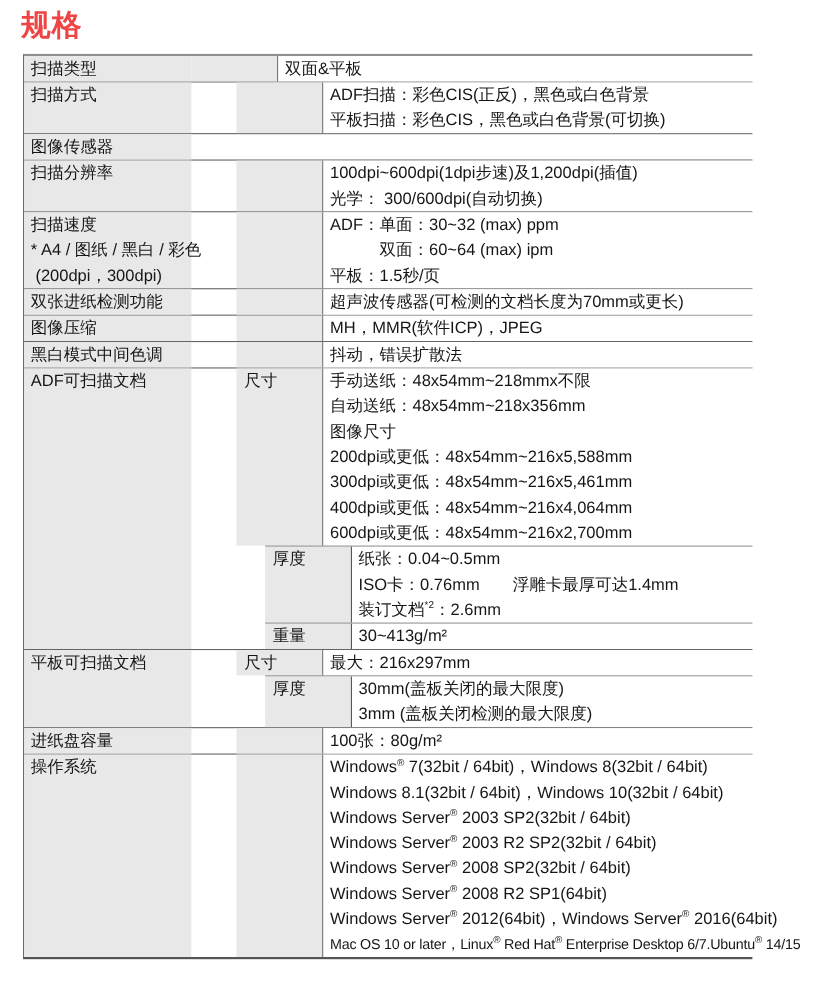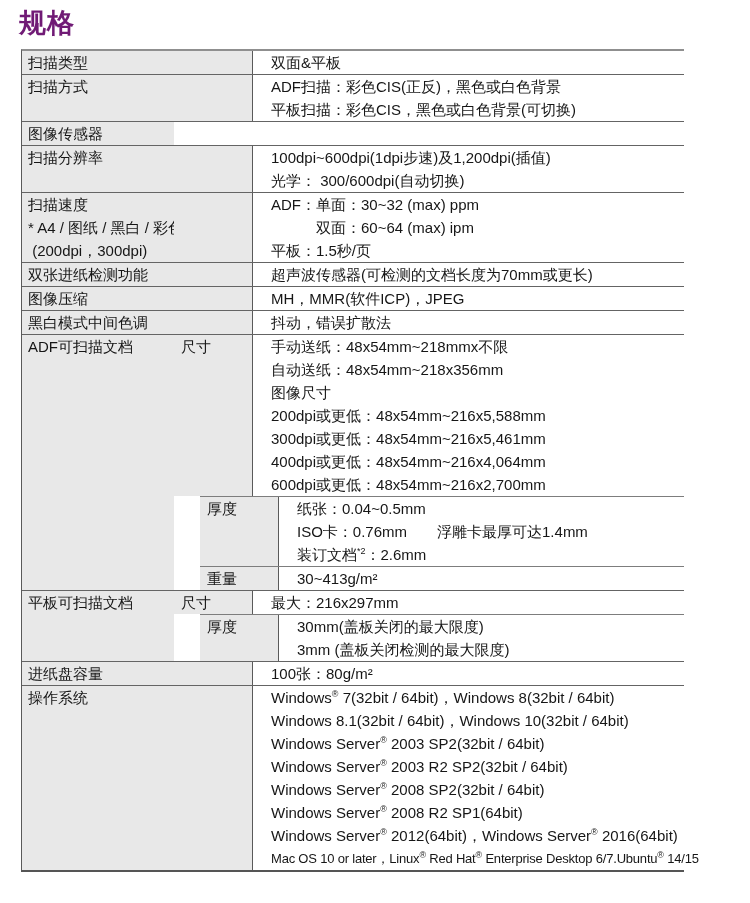--- a/index.html
+++ b/index.html
@@ -5,47 +5,47 @@
   html,body{margin:0;padding:0;background:#ffffff;}
   body{
     width:750px;height:903px;overflow:hidden;
     font-family:"Liberation Sans","DejaVu Sans",sans-serif;
     color:#161616;
     -webkit-font-smoothing:antialiased;
   }
   .page{position:relative;width:750px;height:903px;background:#ffffff;}
   .title{
     margin:6px 0 9px 19px;
-    font-size:27px;line-height:34px;font-weight:bold;color:#701a75;
+    font-size:27px;line-height:34px;font-weight:bold;color:#ef4444;
     letter-spacing:1px;
   }
   .spec-table{
     margin-left:21px;width:663px;box-sizing:border-box;
     border-top:2px solid #8f8f8f;
     border-bottom:2px solid #555555;
     border-left:1px solid #5a5a5a;
     background:#ffffff;
   }
   .row{display:flex;}
-  .row + .row{border-top:1px solid #646464;}
+  .row + .row{border-top:1px solid #646464;gap:41px;}
   .main-label{
     width:152px;flex:none;box-sizing:border-box;
     background:#e8e8e8;
     padding:0 0 0 6px;
   }
   .subgrid{flex:1;display:flex;flex-direction:column;min-width:0;}
   .subrow{display:flex;flex:1;min-width:0;}
   .subrow + .subrow{border-top:1px solid #7d7d7d;margin-left:26px;}
   .sublabel{
     width:79px;flex:none;box-sizing:border-box;
     background:#e8e8e8;
     border-right:1px solid #5a5a5a;
     padding:0 12px 0 7px;
   }
-  .value{flex:1;min-width:0;box-sizing:border-box;background:#ffffff;padding:0 2px 0 18px;}
+  .value{flex:1;min-width:0;box-sizing:border-box;background:#ffffff;padding:0 2px 0 6px;}
   .cell-line{
     font-size:15px;line-height:23px;
     white-space:pre;color:#161616;
   }
   .cell-line.small{
     font-size:13px;letter-spacing:-0.2px;
   }
   sup{font-size:9px;line-height:0;vertical-align:super;}
 </style>
 </head>

